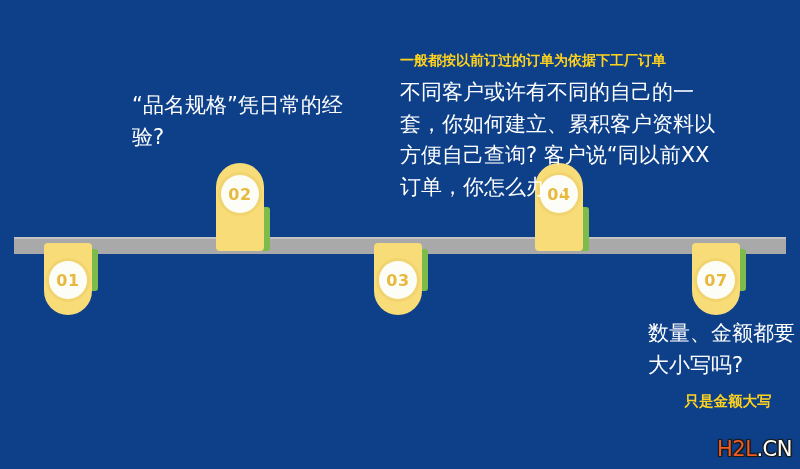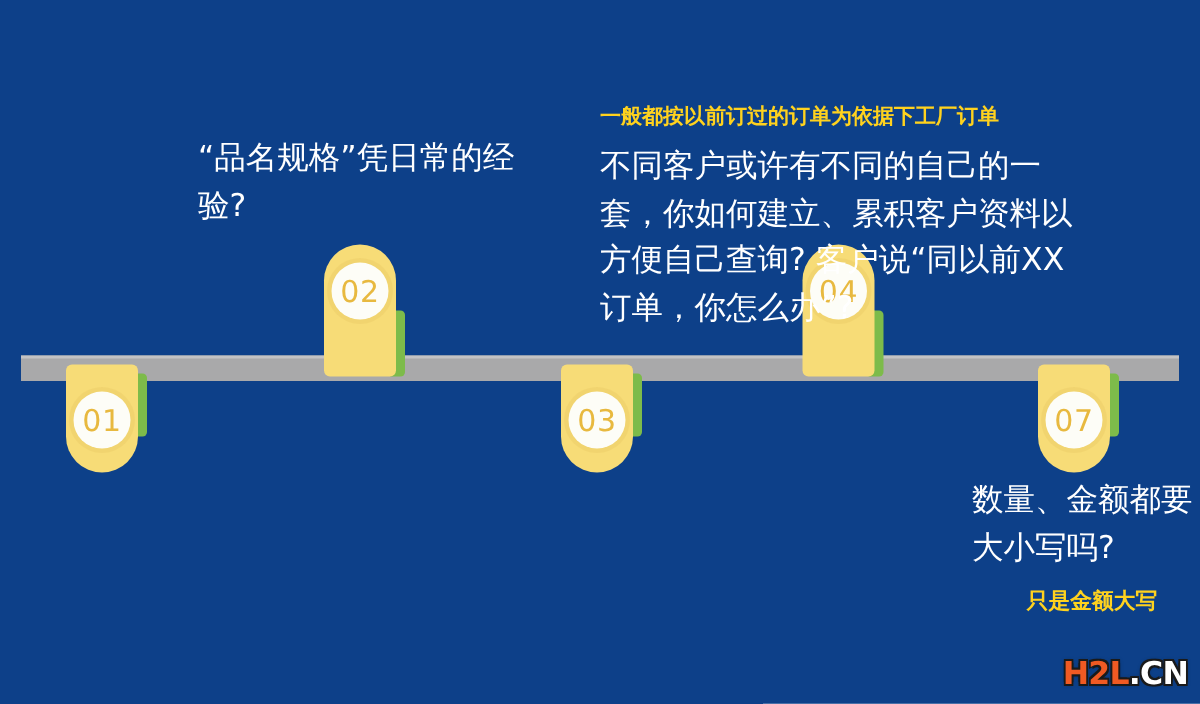--- a/index.html
+++ b/index.html
@@ -61,22 +61,22 @@
     height: 38px;
     border-radius: 50%;
     background: #fdfdf7;
     box-shadow: 0 0 0 3px rgba(236,206,106,0.55);
     display: flex;
     align-items: center;
     justify-content: center;
     z-index: 5;
   }
   .marker .disc span {
-    font-size: 20px;
-    font-weight: normal;
+    font-size: 16px;
+    font-weight: bold;
     color: #e8b93f;
     letter-spacing: 0.5px;
   }
 
   
   .marker.down .body {
     top: 0;
     height: 72px;
     border-radius: 4px 4px 24px 24px;
   }
@@ -107,21 +107,21 @@
   
   .block {
     position: absolute;
     z-index: 6;
   }
   .headline {
     color: #ffd21e;
     font-weight: bold;
     font-size: 14px;
     line-height: 1.5;
-    margin: 18px 0 6px 0;
+    margin: 0 0 6px 0;
     white-space: nowrap;
   }
   .question {
     color: #ffffff;
     font-size: 21px;
     line-height: 1.5;
     margin: 0;
   }
   .answer {
     color: #ffd21e;
@@ -147,21 +147,21 @@
   #block-3 .answer   { text-align: center; }
   #block-5 .answer   { text-align: center; }
   #block-1 .answer   { text-align: left; }
 
   
   #watermark {
     position: absolute;
     right: 8px;
     bottom: 8px;
     z-index: 9;
-    font-weight: bold;
+    font-weight: normal;
     font-size: 21px;
     letter-spacing: -0.5px;
     font-family: "DejaVu Sans", "Liberation Sans", sans-serif;
     text-shadow:
       -1.2px -1.2px 0 #1a1a1a,  1.2px -1.2px 0 #1a1a1a,
       -1.2px  1.2px 0 #1a1a1a,  1.2px  1.2px 0 #1a1a1a,
        0 0 3px rgba(0,0,0,0.6);
   }
   #watermark .wm-a { color: #f05a23; }
   #watermark .wm-b { color: #ffffff; }

